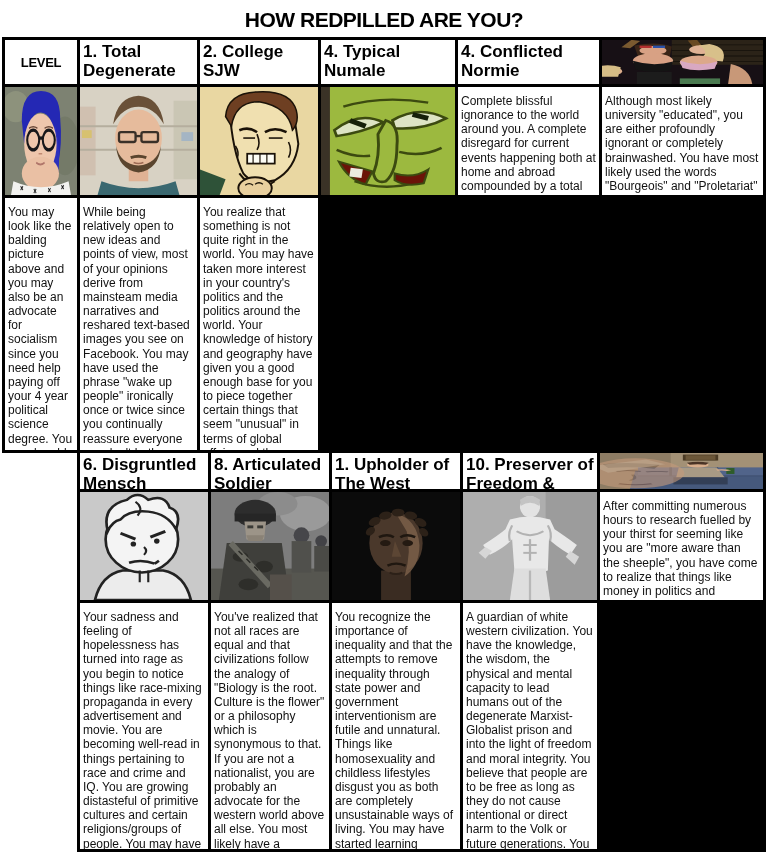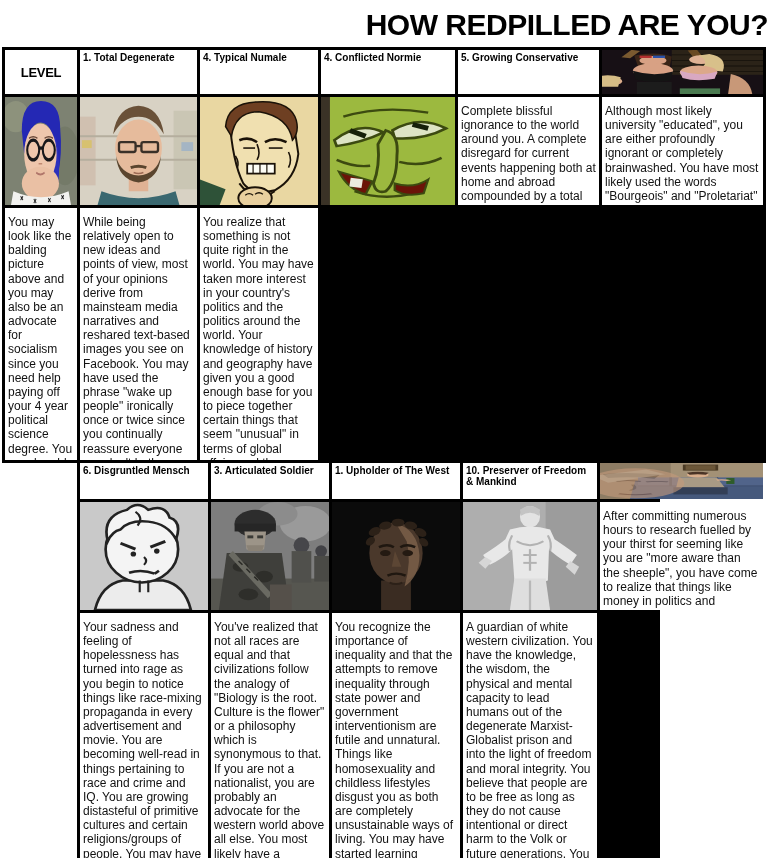--- a/index.html
+++ b/index.html
@@ -2,54 +2,54 @@
 <html><head>
 <meta charset="utf-8">
 <style>
   html,body{margin:0;padding:0;}
   body{
     width:768px;height:858px;background:#fff;
     font-family:"Liberation Sans",sans-serif;color:#000;
     overflow:hidden;
   }
   .page-title{
-    text-align:right;font-weight:bold;font-size:30px;
+    text-align:center;font-weight:bold;font-size:21px;
     letter-spacing:-0.5px;margin:8px 0 5px 0;
   }
   .tbl{display:grid;background:#000;padding:3px;gap:3px;box-sizing:border-box;}
   .tbl-top{
     margin-left:2px;width:764px;
     grid-template-columns:72px 117px 118px 134px 141px 161px;
     grid-template-rows:44px 108px 252px;
   }
   .tbl-bottom{
-    margin-left:77px;margin-top:-3px;width:583px;
+    margin-left:77px;margin-top:-3px;width:689px;
     grid-template-columns:128px 118px 128px 134px 163px;
     grid-template-rows:36px 108px 246px;
   }
   .cell{background:#fff;overflow:hidden;box-sizing:border-box;}
-  .hdr{font-weight:bold;font-size:10px;line-height:1.12;padding:2px 3px;}
+  .hdr{font-weight:bold;font-size:17px;line-height:1.12;padding:2px 3px;}
   .lbl{display:flex;align-items:center;justify-content:center;
        font-weight:bold;font-size:13px;text-align:center;letter-spacing:-0.3px;}
   .desc{font-size:12px;line-height:1.18;padding:7px 3px;white-space:pre-line;color:#111;}
   .vis{padding:0;}
   .vis svg{display:block;width:100%;height:100%;}
 </style>
 </head>
 <body>
 
 <div>
   <div class="page-title">HOW REDPILLED ARE YOU?</div>
 
   <div class="tbl tbl-top">
     <div class="cell lbl">LEVEL</div>
     <div class="cell hdr">1. Total Degenerate</div>
+    <div class="cell hdr">2. College SJW</div>
     <div class="cell hdr">4. Typical Numale</div>
     <div class="cell hdr">4. Conflicted Normie</div>
-    <div class="cell hdr">5. Growing Conservative</div>
 
 
     <div class="cell vis">
       <svg viewBox="0 0 120 110" preserveAspectRatio="none">
         <rect width="120" height="110" fill="#171015"></rect>
         <rect x="52" y="0" width="68" height="62" fill="#2b2318"></rect>
         <g stroke="#15100a" stroke-width="2">
             <line x1="52" y1="12" x2="120" y2="12"></line>
             <line x1="52" y1="26" x2="120" y2="26"></line>
             <line x1="52" y1="40" x2="120" y2="40"></line>
@@ -183,21 +183,21 @@
 - Exceptional ability in and art or sport
 Inability to carry a conversation about anything other than your particular desires and pastimes. If you're not hideous, you may be considered as a typical dumb "normie".</div>
     <div class="cell desc">Although most likely university "educated", you are either profoundly ignorant or completely brainwashed. You have most likely used the words "Bourgeois" and "Proletariat" unironically at some point. You believe that "there is only one race, the human race" while bashing religious Christians for not believing in evolution. While doing this, you probably have no problems siding with Muslims and Islam after every terrorist attack while claiming that you are anti-rape and a feminist. Most likely grew up without a strong male's (or any male's) guidance. You claim that Communism is the perfect system but has also never been tried. Piercings and vibrant coloured hair. You are an SJW.</div>
     <div class="cell desc">You may look like the balding picture above and you may also be an advocate for socialism since you need help paying off your 4 year political science degree. You may be able to speak about politics with people in a casual but very smug way. The "real enemy" are the corporations which aren't paying taxes due to loopholes because the big government you voted for who promised to end that kind of thing still hasn't managed to prevent that from happening for some reason. You believe that Michael Brown was a gentle giant and that "conservatives are immune to facts" even though you never bother to open those links you keep seeing which contain US crime statistics by race. You probably identify as both a feminist and an egalitarian while saying that #AllLivesMatter and #Meninism are problematic.</div>
     <div class="cell desc">While being relatively open to new ideas and points of view, most of your opinions derive from mainsteam media narratives and reshared text-based images you see on Facebook. You may have used the phrase "wake up people" ironically once or twice since you continually reassure everyone you don't bother voting since "all politicians are the same, man". Although you may have definite liberal leanings, you don't completely disagree with everything your country's conservative party (or equivalent) stands for. Possibly college or university educated, you may have realized that the youth of today "are a bunch of cry-babies". However, you probably still support the banning of certain forms of "hate speech", especially if it comes from the mouth or the fingertips of a white person. You probably believe that white cops are killing unarmed black men en masse.</div>
     <div class="cell desc">You realize that something is not quite right in the world. You may have taken more interest in your country's politics and the politics around the world. Your knowledge of history and geography have given you a good enough base for you to piece together certain things that seem "unusual" in terms of global affairs and the relation between people and current events. While most likely having worked since your adolescence, you have favourable views on things like hard work and you may shun things like laziness and complacency in people. You may have realized that most college degrees are worthless while many others are becoming increasingly worthless and because of it, you decided to learn a trade instead. You may consider yourself a conservative or a nationalist to some degree but in social situations you act like your peers and try not to stir the pot too much due to fear of exclusion.</div>
   </div>
 
   <div class="tbl tbl-bottom">
     <div class="cell hdr">6. Disgruntled Mensch</div>
-    <div class="cell hdr">3. Articulated Soldier</div>
+    <div class="cell hdr">8. Articulated Soldier</div>
     <div class="cell hdr">1. Upholder of The West</div>
     <div class="cell hdr">10. Preserver of Freedom &amp; Mankind</div>
 
     <div class="cell vis">
       <svg viewBox="0 0 120 110" preserveAspectRatio="none">
         <rect width="120" height="110" fill="#a39176"></rect>
         <rect x="0" y="0" width="52" height="110" fill="#8d7c64"></rect>
         <rect x="62" y="6" width="24" height="16" fill="#6b5638" stroke="#4a3a24" stroke-width="2"></rect>
         <path d="M26 54 L120 48 L120 110 L22 110 Z" fill="#46597c"></path>
         <rect x="28" y="44" width="92" height="26" fill="#51648a"></rect>

